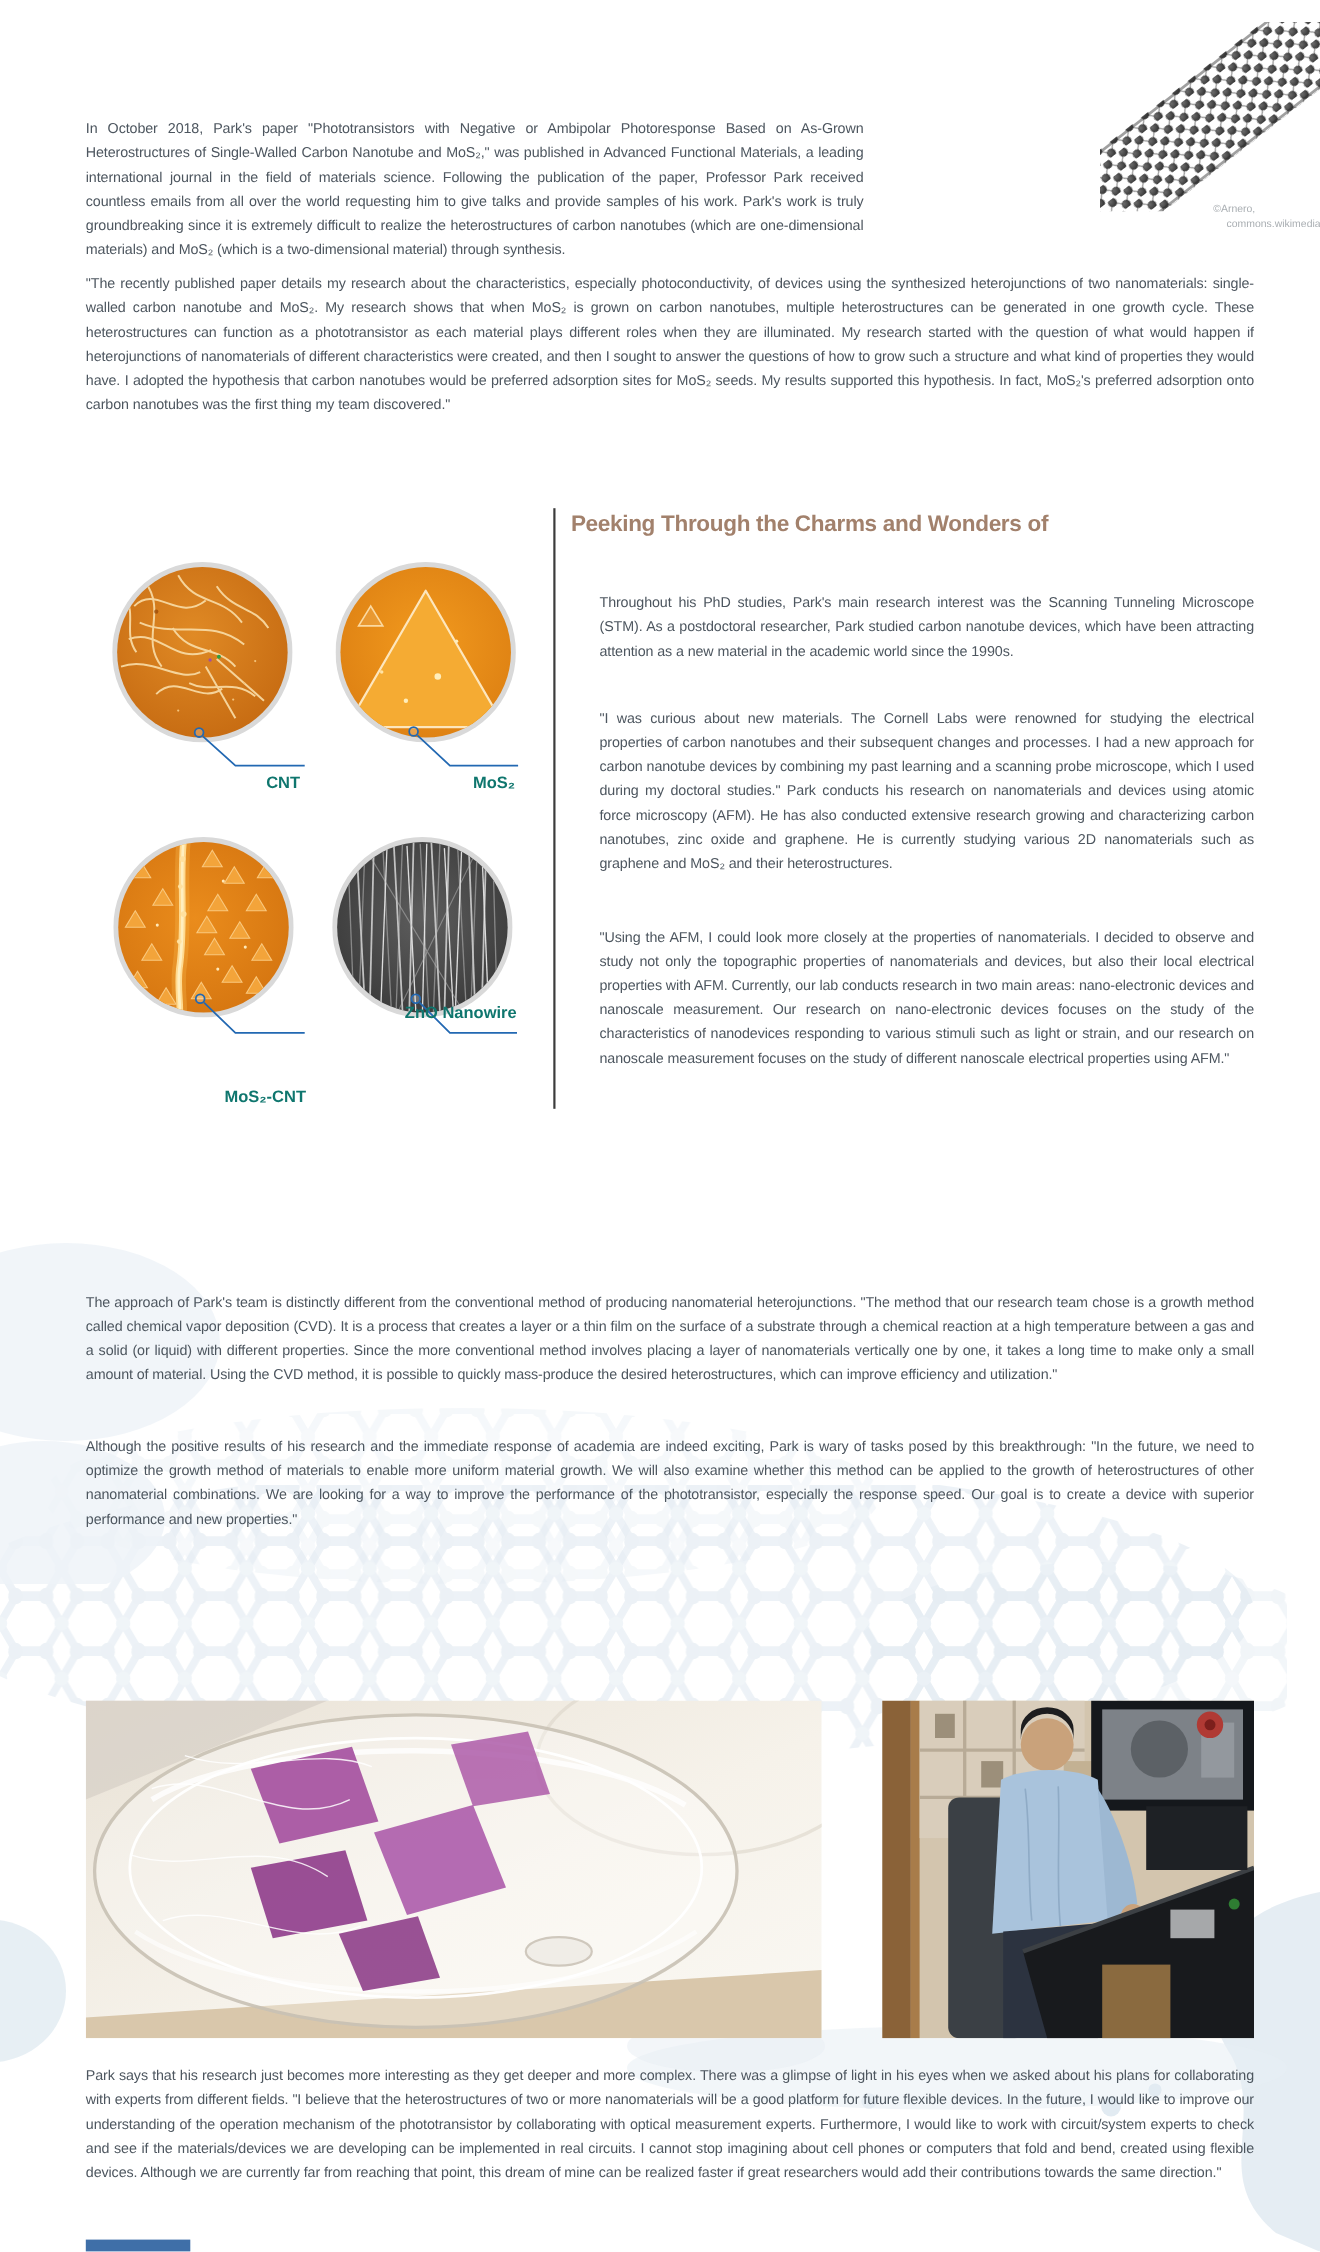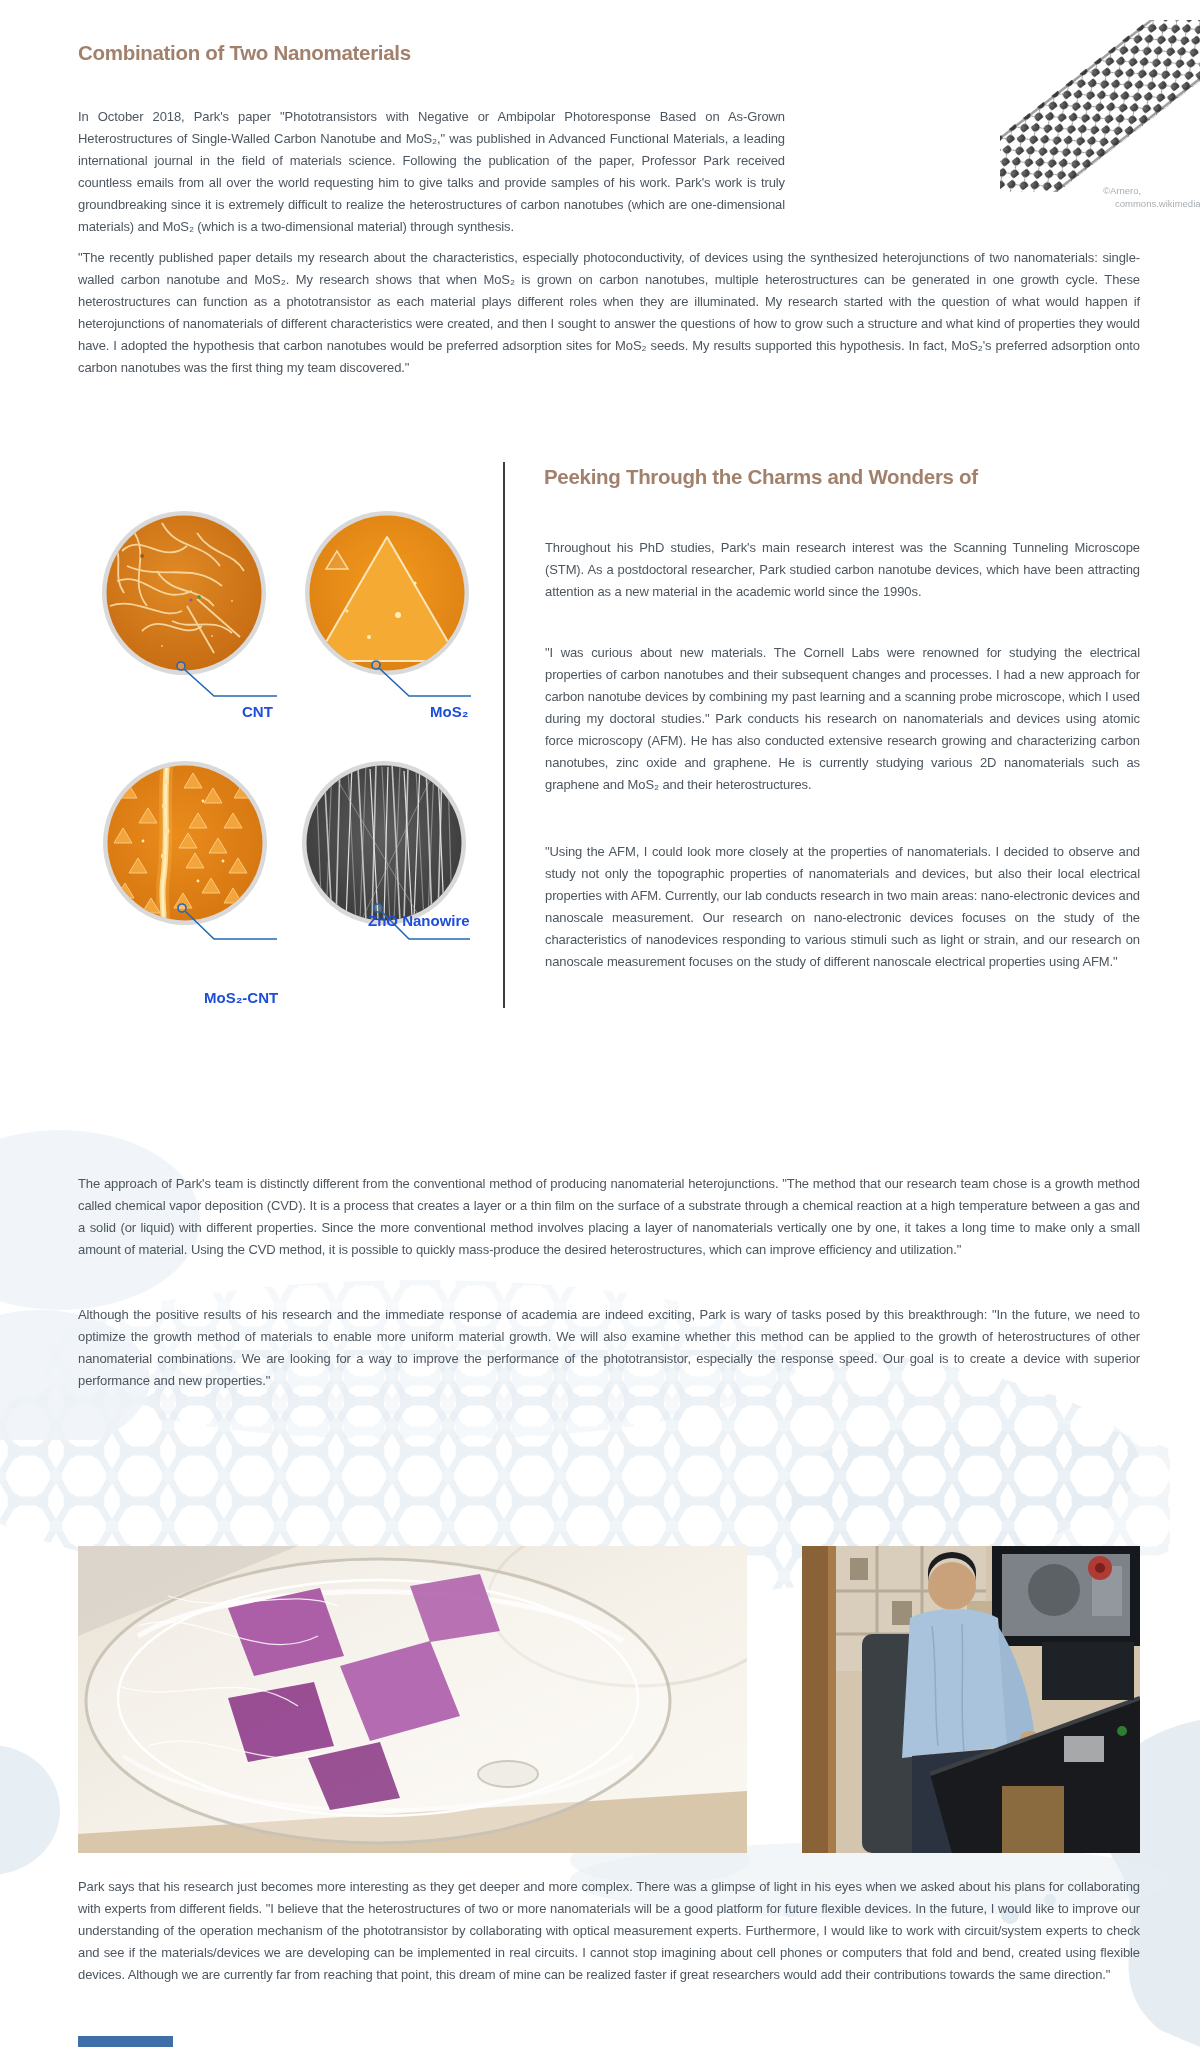--- a/index.html
+++ b/index.html
@@ -11,21 +11,21 @@
   .heading{
     position:absolute;color:#a2816c;font-size:20.5px;font-weight:bold;
     line-height:29px;letter-spacing:-0.3px;margin:0;
   }
   .heading span{display:block;}
   .body-text{
     position:absolute;color:#4d565f;font-size:13px;line-height:22px;
     text-align:justify;margin:0;letter-spacing:-0.1px;
   }
   .fig-label{
-    position:absolute;color:#1d4ed8;font-size:15px;font-weight:bold;white-space:nowrap;
+    position:absolute;color:#0f766e;font-size:15px;font-weight:bold;white-space:nowrap;
   }
   .credit{
     position:absolute;left:1103px;top:184px;color:#a9aeb2;font-size:9.5px;line-height:13px;
   }
   .credit .c2{margin-left:12px;}
   .vrule{position:absolute;left:503px;top:462px;width:2px;height:546px;background:#3c3c3c;}
   .photo{position:absolute;filter:blur(.5px);}
   .deco{position:absolute;pointer-events:none;}
   .footer-bar{position:absolute;left:78px;top:2036px;width:95px;height:11px;background:#3f6fa8;}
 </style>
@@ -63,21 +63,20 @@
     <circle cx="470" cy="215" r="9" fill="#e2ebf2"></circle>
       <circle cx="510" cy="200" r="6" fill="#e2ebf2"></circle>
     <circle cx="250" cy="210" r="7" fill="#e7eef4"></circle>
       <circle cx="585" cy="60" r="10" fill="#e2ebf2"></circle>
   </svg>
   <svg class="deco" style="left:0;top:1740px;" width="80" height="140" viewBox="0 0 80 140">
     <ellipse cx="-10" cy="70" rx="70" ry="65" fill="#e3ecf2" opacity="0.85"></ellipse>
   </svg>
 
   <h1 class="heading" style="left:78px;top:38px;width:720px;">
-    <span>Combination of Two Nanomaterials</span>
   </h1>
 
   <p class="body-text" style="left:78px;top:106px;width:707px;">In October 2018, Park's paper "Phototransistors with Negative or Ambipolar Photoresponse Based on As-Grown Heterostructures of Single-Walled Carbon Nanotube and MoS₂," was published in Advanced Functional Materials, a leading international journal in the field of materials science. Following the publication of the paper, Professor Park received countless emails from all over the world requesting him to give talks and provide samples of his work. Park's work is truly groundbreaking since it is extremely difficult to realize the heterostructures of carbon nanotubes (which are one-dimensional materials) and MoS₂ (which is a two-dimensional material) through synthesis.</p>
 
   <svg class="abs" style="left:1000px;top:20px;" width="200" height="172" viewBox="0 0 200 172">
     <defs>
       <radialGradient id="ballg" cx="35%" cy="30%" r="80%">
         <stop offset="0%" stop-color="#6b6b6b"></stop>
           <stop offset="100%" stop-color="#2b2b2b"></stop>
       </radialGradient>
@@ -271,21 +270,21 @@
     </g>
   </svg>
 
   <div class="fig-label" style="left:242px;top:703px;">CNT</div>
   <div class="fig-label" style="left:430px;top:703px;">MoS₂</div>
   <div class="fig-label" style="left:204px;top:989px;">MoS₂-CNT</div>
   <div class="fig-label" style="left:368px;top:912px;">ZnO Nanowire</div>
 
   <div class="vrule"></div>
 
-  <h2 class="heading" style="left:544px;top:462px;width:620px;">
+  <h2 class="heading" style="left:519px;top:462px;width:620px;">
     <span>Peeking Through the Charms and Wonders of</span>
   </h2>
 
   <p class="body-text" style="left:545px;top:537px;width:595px;">Throughout his PhD studies, Park's main research interest was the Scanning Tunneling Microscope (STM). As a postdoctoral researcher, Park studied carbon nanotube devices, which have been attracting attention as a new material in the academic world since the 1990s.</p>
   <p class="body-text" style="left:545px;top:642px;width:595px;">"I was curious about new materials. The Cornell Labs were renowned for studying the electrical properties of carbon nanotubes and their subsequent changes and processes. I had a new approach for carbon nanotube devices by combining my past learning and a scanning probe microscope, which I used during my doctoral studies." Park conducts his research on nanomaterials and devices using atomic force microscopy (AFM). He has also conducted extensive research growing and characterizing carbon nanotubes, zinc oxide and graphene. He is currently studying various 2D nanomaterials such as graphene and MoS₂ and their heterostructures.</p>
   <p class="body-text" style="left:545px;top:841px;width:595px;">"Using the AFM, I could look more closely at the properties of nanomaterials. I decided to observe and study not only the topographic properties of nanomaterials and devices, but also their local electrical properties with AFM. Currently, our lab conducts research in two main areas: nano-electronic devices and nanoscale measurement. Our research on nano-electronic devices focuses on the study of the characteristics of nanodevices responding to various stimuli such as light or strain, and our research on nanoscale measurement focuses on the study of different nanoscale electrical properties using AFM."</p>
 
   <h2 class="heading" style="left:78px;top:1103px;width:720px;">
   </h2>
   <p class="body-text" style="left:78px;top:1173px;width:1062px;">The approach of Park's team is distinctly different from the conventional method of producing nanomaterial heterojunctions. "The method that our research team chose is a growth method called chemical vapor deposition (CVD). It is a process that creates a layer or a thin film on the surface of a substrate through a chemical reaction at a high temperature between a gas and a solid (or liquid) with different properties. Since the more conventional method involves placing a layer of nanomaterials vertically one by one, it takes a long time to make only a small amount of material. Using the CVD method, it is possible to quickly mass-produce the desired heterostructures, which can improve efficiency and utilization."</p>

